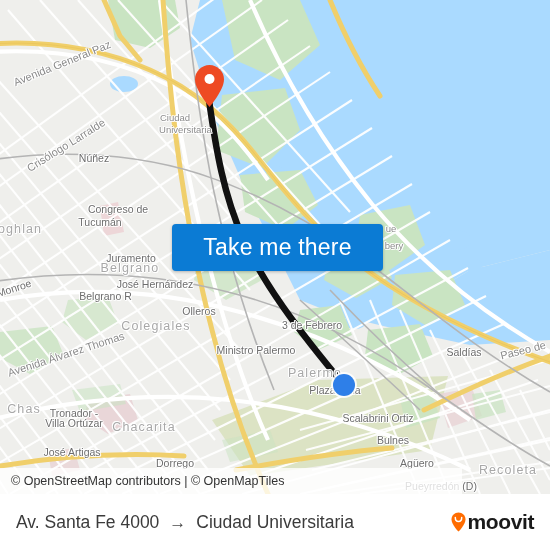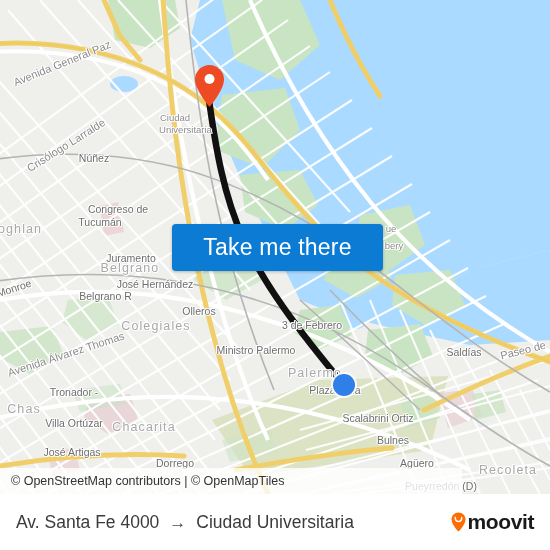--- a/index.html
+++ b/index.html
@@ -270,21 +270,21 @@
         <div class="maplabel lbl-place" style="left: 315px; top: 373px;">Palermo</div>
         <div class="maplabel lbl-station" style="left: 335px; top: 390px;">Plaza Italia</div>
         <div class="maplabel lbl-station" style="left: 378px; top: 418px;">Scalabrini Ortiz</div>
         <div class="maplabel lbl-station" style="left: 393px; top: 440px;">Bulnes</div>
         <div class="maplabel lbl-station" style="left: 417px; top: 463px;">Agüero</div>
         <div class="maplabel lbl-station" style="left: 441px; top: 486px;">Pueyrredón (D)</div>
         <div class="maplabel lbl-place" style="left: 508px; top: 422px; margin-top: 48px;">Recoleta</div>
         <div class="maplabel lbl-station" style="left: 464px; top: 352px;">Saldías</div>
         <div class="maplabel lbl-road" style="left: 523px; top: 350px; transform: translate(-50%, -50%) rotate(-14deg);">Paseo de</div>
         <div class="maplabel lbl-place" style="left: 24px; top: 409px;">Chas</div>
-        <div class="maplabel lbl-station" style="left: 74px; top: 392px;">Tronador -</div>
+        <div class="maplabel lbl-station" style="left: 74px; top: 413px;">Tronador -</div>
         <div class="maplabel lbl-station" style="left: 74px; top: 423px;">Villa Ortúzar</div>
         <div class="maplabel lbl-station" style="left: 72px; top: 452px;">José Artigas</div>
         <div class="maplabel lbl-place" style="left: 144px; top: 427px;">Chacarita</div>
         <div class="maplabel lbl-station" style="left: 175px; top: 463px;">Dorrego</div>
         <div class="maplabel lbl-small" style="left: 391px; top: 228px;">ue</div>
         <div class="maplabel lbl-small" style="left: 394px; top: 245px;">bery</div>
       </div>
 
     <div class="attrib">
       <span>© OpenStreetMap contributors | © OpenMapTiles</span>

